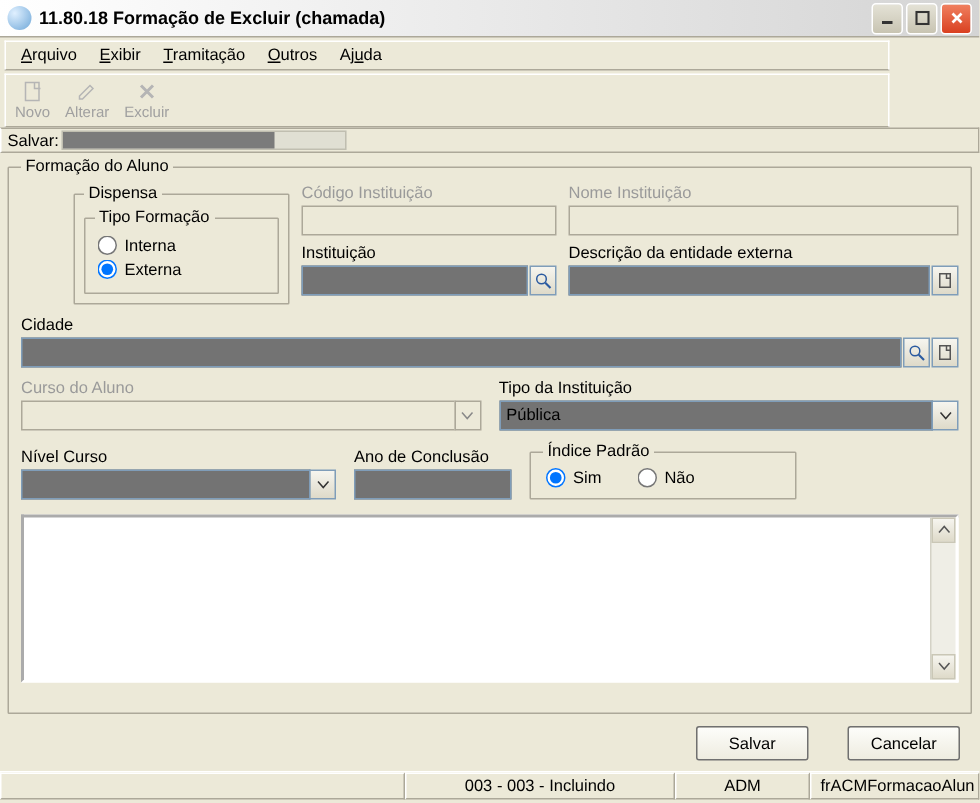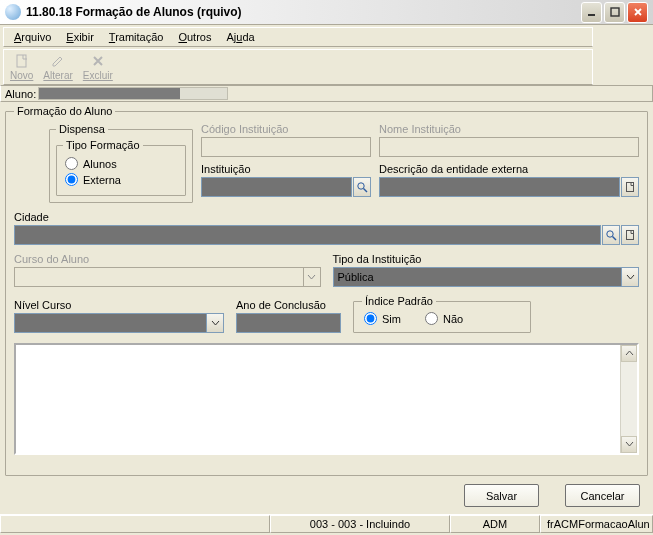--- a/index.html
+++ b/index.html
@@ -66,21 +66,21 @@
     border-bottom: 1px solid #aca899;
     margin: 0 60px 0 3px;
     display: flex;
     align-items: center;
     padding: 0 6px;
     gap: 10px;
     color: #a0a0a0;
   }
   .toolbar .tbtn {
     display: flex; flex-direction: column; align-items: center;
-    font-size: 10px; gap: 1px; text-decoration: underline;
+    font-size: 10px; gap: 1px;
   }
   .toolbar .tbtn .ticon { width: 16px; height: 16px; }
 
   
   .aluno-bar {
     height: 17px;
     background: #ece9d8;
     border: 1px solid #aca899;
     border-left-color: #fff;
     display: flex; align-items: center;
@@ -214,21 +214,21 @@
     font-size:11px;
     white-space:nowrap;
     overflow:hidden;
   }
 </style>
 </head>
 <body>
 
 <div class="titlebar">
   <div class="app-icon"></div>
-  <div class="title-text">11.80.18 Formação de Alunos (rquivo)</div>
+  <div class="title-text">11.80.18 Formação de Excluir (chamada)</div>
   <div class="win-buttons">
     <div class="win-btn">
       <svg width="10" height="10">
           <rect x="1" y="7" width="7" height="2" fill="#333"></rect>
         </svg>
     </div>
     <div class="win-btn">
       <svg width="10" height="10">
           <rect x="1" y="1" width="8" height="8" fill="none" stroke="#333" stroke-width="1.4"></rect>
         </svg>
@@ -265,37 +265,37 @@
   </div>
   <div class="tbtn">
     <svg class="ticon" viewBox="0 0 16 16">
         <path d="M4 4 L12 12 M12 4 L4 12" stroke="#b5b5b5" stroke-width="2"></path>
       </svg>
     <span>Excluir</span>
   </div>
 </div>
 
 <div class="aluno-bar">
-  <span>Aluno:</span>
+  <span>Salvar:</span>
   <div class="aluno-prog"></div>
 </div>
 
 <div class="client">
   <fieldset class="main-fieldset">
     <legend>Formação do Aluno</legend>
 
     <div class="row1">
 
       <fieldset class="dispensa-fs">
         <legend>Dispensa</legend>
         <fieldset class="tipo-fs">
           <legend>Tipo Formação</legend>
           <label class="radio-row">
             <input type="radio" name="tipof" style="">
-            <span>Alunos</span>
+            <span>Interna</span>
           </label>
           <label class="radio-row">
             <input type="radio" name="tipof" checked="" style="">
             <span>Externa</span>
           </label>
         </fieldset>
       </fieldset>
 
       <div style="flex:1; display:flex; flex-direction:column; gap:6px;">
         <div class="col-right">

